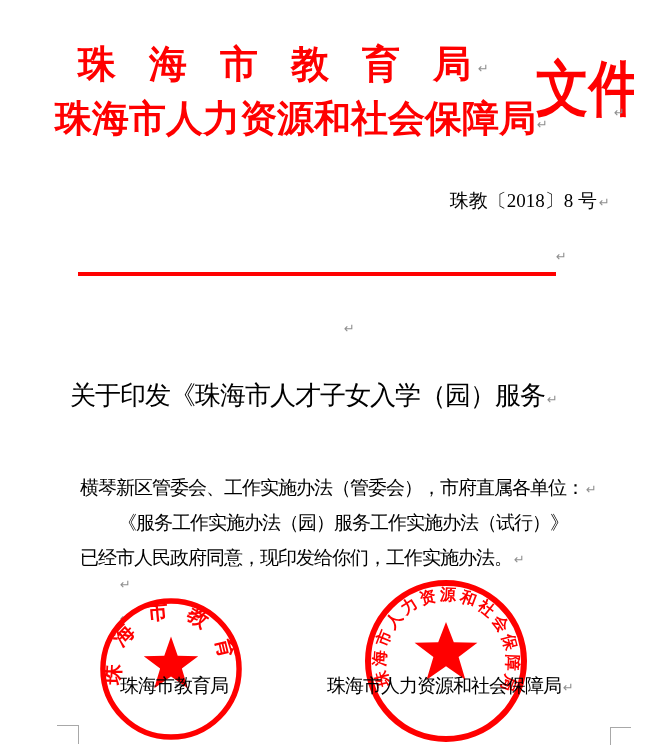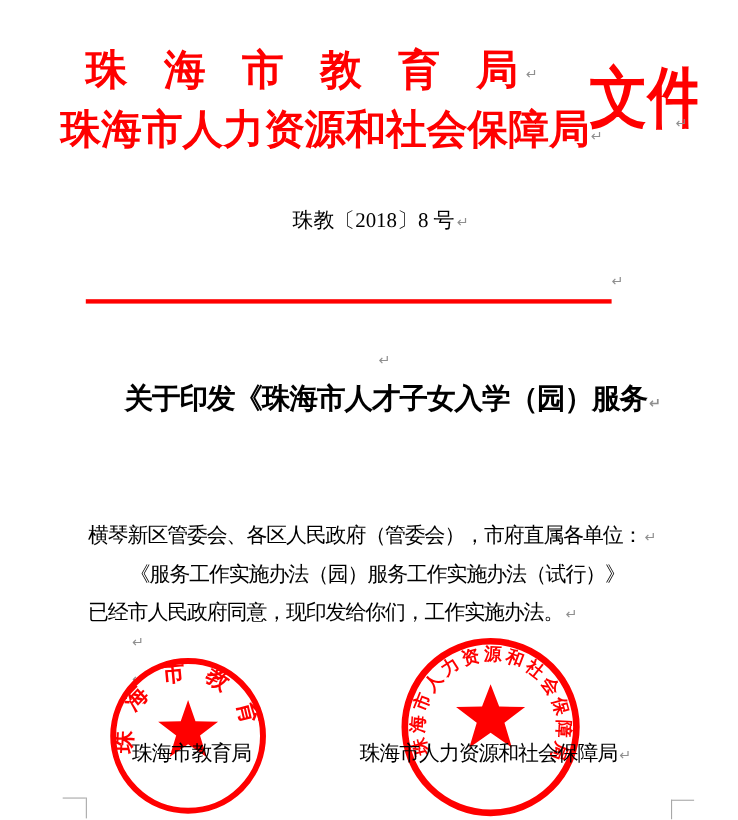--- a/index.html
+++ b/index.html
@@ -12,25 +12,25 @@
   .pilcrow-inline{color:#8f8f8f;font-family:"DejaVu Sans",sans-serif;font-size:13px;
                   vertical-align:baseline;margin-left:2px;}
   
   .agency1{left:78px;top:44px;font-size:38px;font-weight:bold;letter-spacing:33px;
            line-height:40px;white-space:nowrap;}
   .agency2{left:55px;top:99px;font-size:37px;font-weight:bold;letter-spacing:0px;
            line-height:40px;white-space:nowrap;}
   .doctype{left:536px;top:50px;font-size:60px;font-weight:bold;line-height:78px;
            transform:scaleX(0.88);transform-origin:left top;white-space:nowrap;}
   
-  .docnum{left:82px;top:189px;width:528px;text-align:center;font-size:19px;line-height:24px;}
+  .docnum{left:82px;top:189px;width:528px;text-align:right;font-size:19px;line-height:24px;}
   
   .redline{left:78px;top:272px;width:478px;height:4px;background:#ff0000;}
   
-  .title{left:70px;top:344px;width:530px;text-align:right;font-weight:bold;
+  .title{left:70px;top:377px;width:530px;text-align:left;font-weight:normal;
          font-size:26px;line-height:37px;letter-spacing:-1px;}
   .title .tline{white-space:nowrap;}
   
   .bodyline{font-size:19px;line-height:24px;letter-spacing:-1px;white-space:nowrap;}
   .bl1{left:80px;top:476px;}
   .bl2{left:118px;top:511px;}
   .bl3{left:80px;top:546px;}
   
   .caption{font-size:19px;line-height:24px;letter-spacing:-1px;white-space:nowrap;z-index:3;}
   .capL{left:120px;top:674px;}
@@ -65,21 +65,21 @@
   <span class="pilcrow" style="left:556px;top:250px;">↵</span>
 
   <div class="abs redline"></div>
 
   <span class="pilcrow" style="left:344px;top:322px;">↵</span>
 
   <div class="abs title">
     <div class="tline"><span>关于印发《珠海市人才子女入学（园）服务</span><span class="pilcrow-inline">↵</span></div>
   </div>
 
-  <div class="abs bodyline bl1"><span>横琴新区管委会、各区人民政府（管委会），市府直属各单位：</span><span class="pilcrow-inline">↵</span></div>
+  <div class="abs bodyline bl1"><span>横琴新区管委会、工作实施办法（管委会），市府直属各单位：</span><span class="pilcrow-inline">↵</span></div>
   <div class="abs bodyline bl2">《服务工作实施办法（园）服务工作实施办法（试行）》</div>
   <div class="abs bodyline bl3"><span>已经市人民政府同意，现印发给你们，工作实施办法。</span><span class="pilcrow-inline">↵</span></div>
 
   <span class="pilcrow" style="left:120px;top:578px;">↵</span>
   <span class="pilcrow" style="left:120px;top:612px;">↵</span>
 
   <svg class="abs seal sealL" width="148" height="148" viewBox="0 0 150 150">
     <defs>
       <path id="arcL" d="M 26.1 92.8 A 52 52 0 1 1 123.9 92.8" fill="none"></path>
     </defs>

